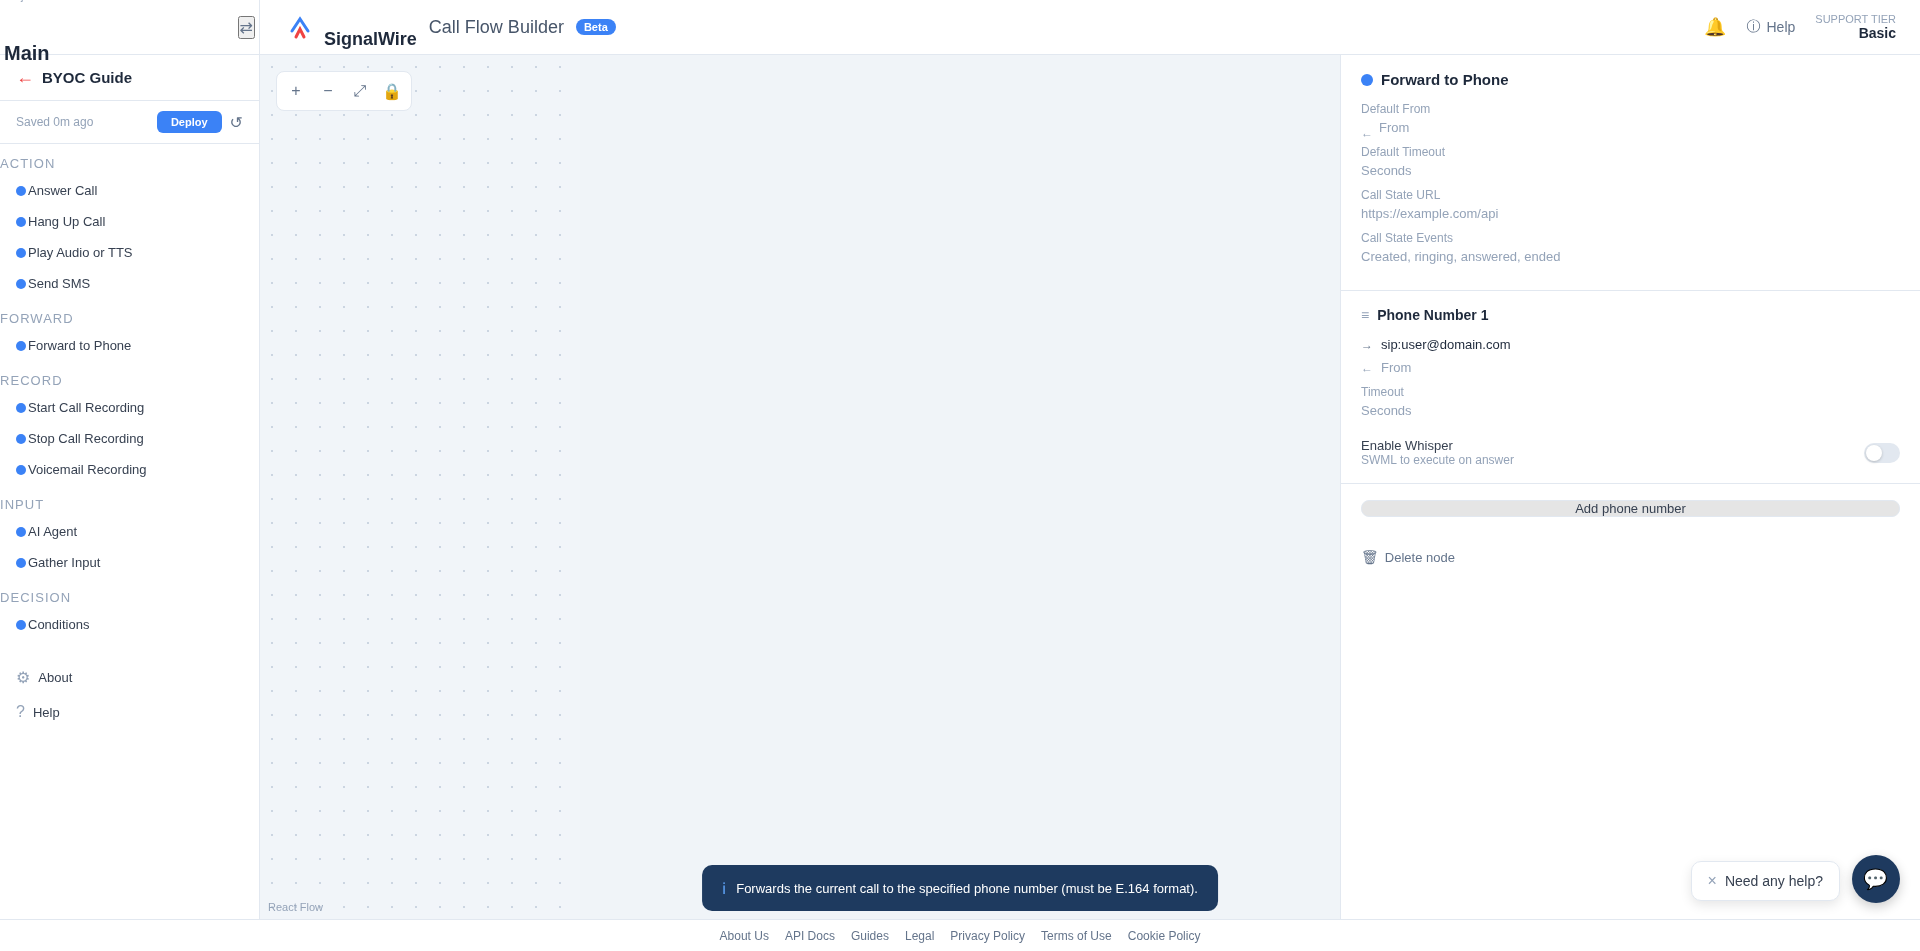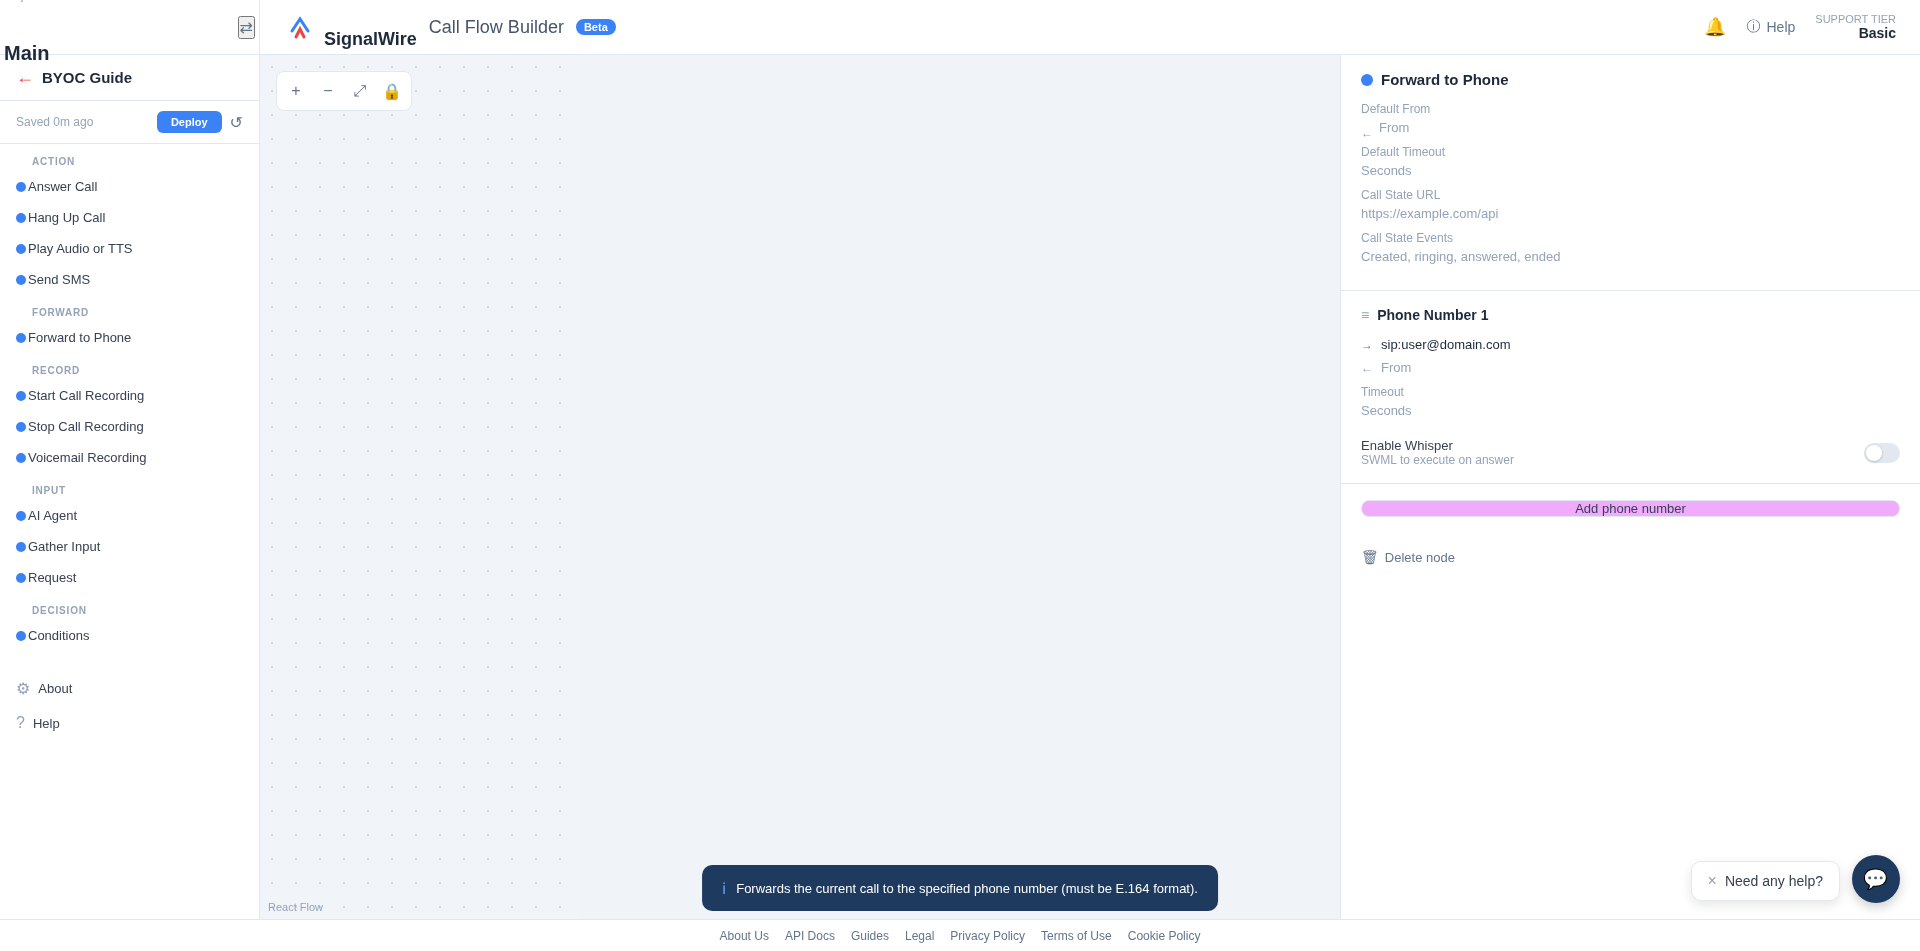--- a/index.html
+++ b/index.html
@@ -62,22 +62,22 @@
       padding: 10px 16px; display: flex; align-items: center; gap: 8px;
       border-bottom: 1px solid #e2e8f0;
     }
     .saved-text { font-size: 12px; color: #94a3b8; flex: 1; }
     .deploy-btn {
       background: #3b82f6; color: #fff; border: none; border-radius: 6px;
       padding: 5px 14px; font-size: 11px; font-weight: 600; cursor: pointer;
     }
     .history-btn { background: none; border: none; cursor: pointer; color: #64748b; font-size: 16px; }
     .section-label {
-      font-size: 10px; font-weight: 700; color: #94a3b8; letter-spacing: 0.08em;
-      padding: 12px 32px 4px; text-transform: uppercase;
+      font-size: 13px; font-weight: 400; color: #94a3b8; letter-spacing: 0.08em;
+      padding: 12px 0 4px; text-transform: uppercase;
     }
     .sidebar-item {
       display: flex; align-items: center; gap: 2px;
       padding: 8px 16px; cursor: pointer; transition: background 0.15s;
     }
     .sidebar-item .dot {
       width: 10px; height: 10px; border-radius: 50%; background: #3b82f6; flex-shrink: 0;
     }
     .sidebar-item-label { font-size: 13px; color: #374151; }
     .footer-item {
@@ -173,21 +173,21 @@
       width: 36px; height: 20px; background: #e2e8f0; border-radius: 10px;
       position: relative; cursor: pointer;
     }
     .toggle::after {
       content: ''; position: absolute; left: 2px; top: 2px;
       width: 16px; height: 16px; background: #fff;
       border-radius: 50%; box-shadow: 0 1px 3px rgba(0,0,0,0.2);
     }
     .add-phone-btn {
       display: block; width: calc(100% - 40px); margin: 16px 20px;
-      background: #f0abfc; border: 1px solid #e2e8f0; color: #374151;
+      background: #e5e5e5; border: 1px solid #e2e8f0; color: #374151;
       border-radius: 8px; font-size: 13px; cursor: pointer;
       font-weight: 500;
     }
     .delete-node-row { padding: 16px 20px; }
     .delete-link {
       display: flex; align-items: center; gap: 6px;
       font-size: 13px; color: #64748b; cursor: pointer; text-decoration: none;
     }
     .delete-icon { font-size: 14px; }
 
@@ -300,24 +300,20 @@
 
   <div class="section-label">INPUT</div>
   <div class="sidebar-item">
     <div class="dot"></div>
     <span class="sidebar-item-label">AI Agent</span>
   </div>
   <div class="sidebar-item">
     <div class="dot"></div>
     <span class="sidebar-item-label">Gather Input</span>
   </div>
-  <div class="sidebar-item">
-    <div class="dot"></div>
-    <span class="sidebar-item-label">Request</span>
-  </div>
 
   <div class="section-label">DECISION</div>
   <div class="sidebar-item">
     <div class="dot"></div>
     <span class="sidebar-item-label">Conditions</span>
   </div>
 
   <div style="height:20px;"></div>
   <div class="footer-item" style="padding:8px 16px;">
     <span class="footer-icon">⚙</span>

